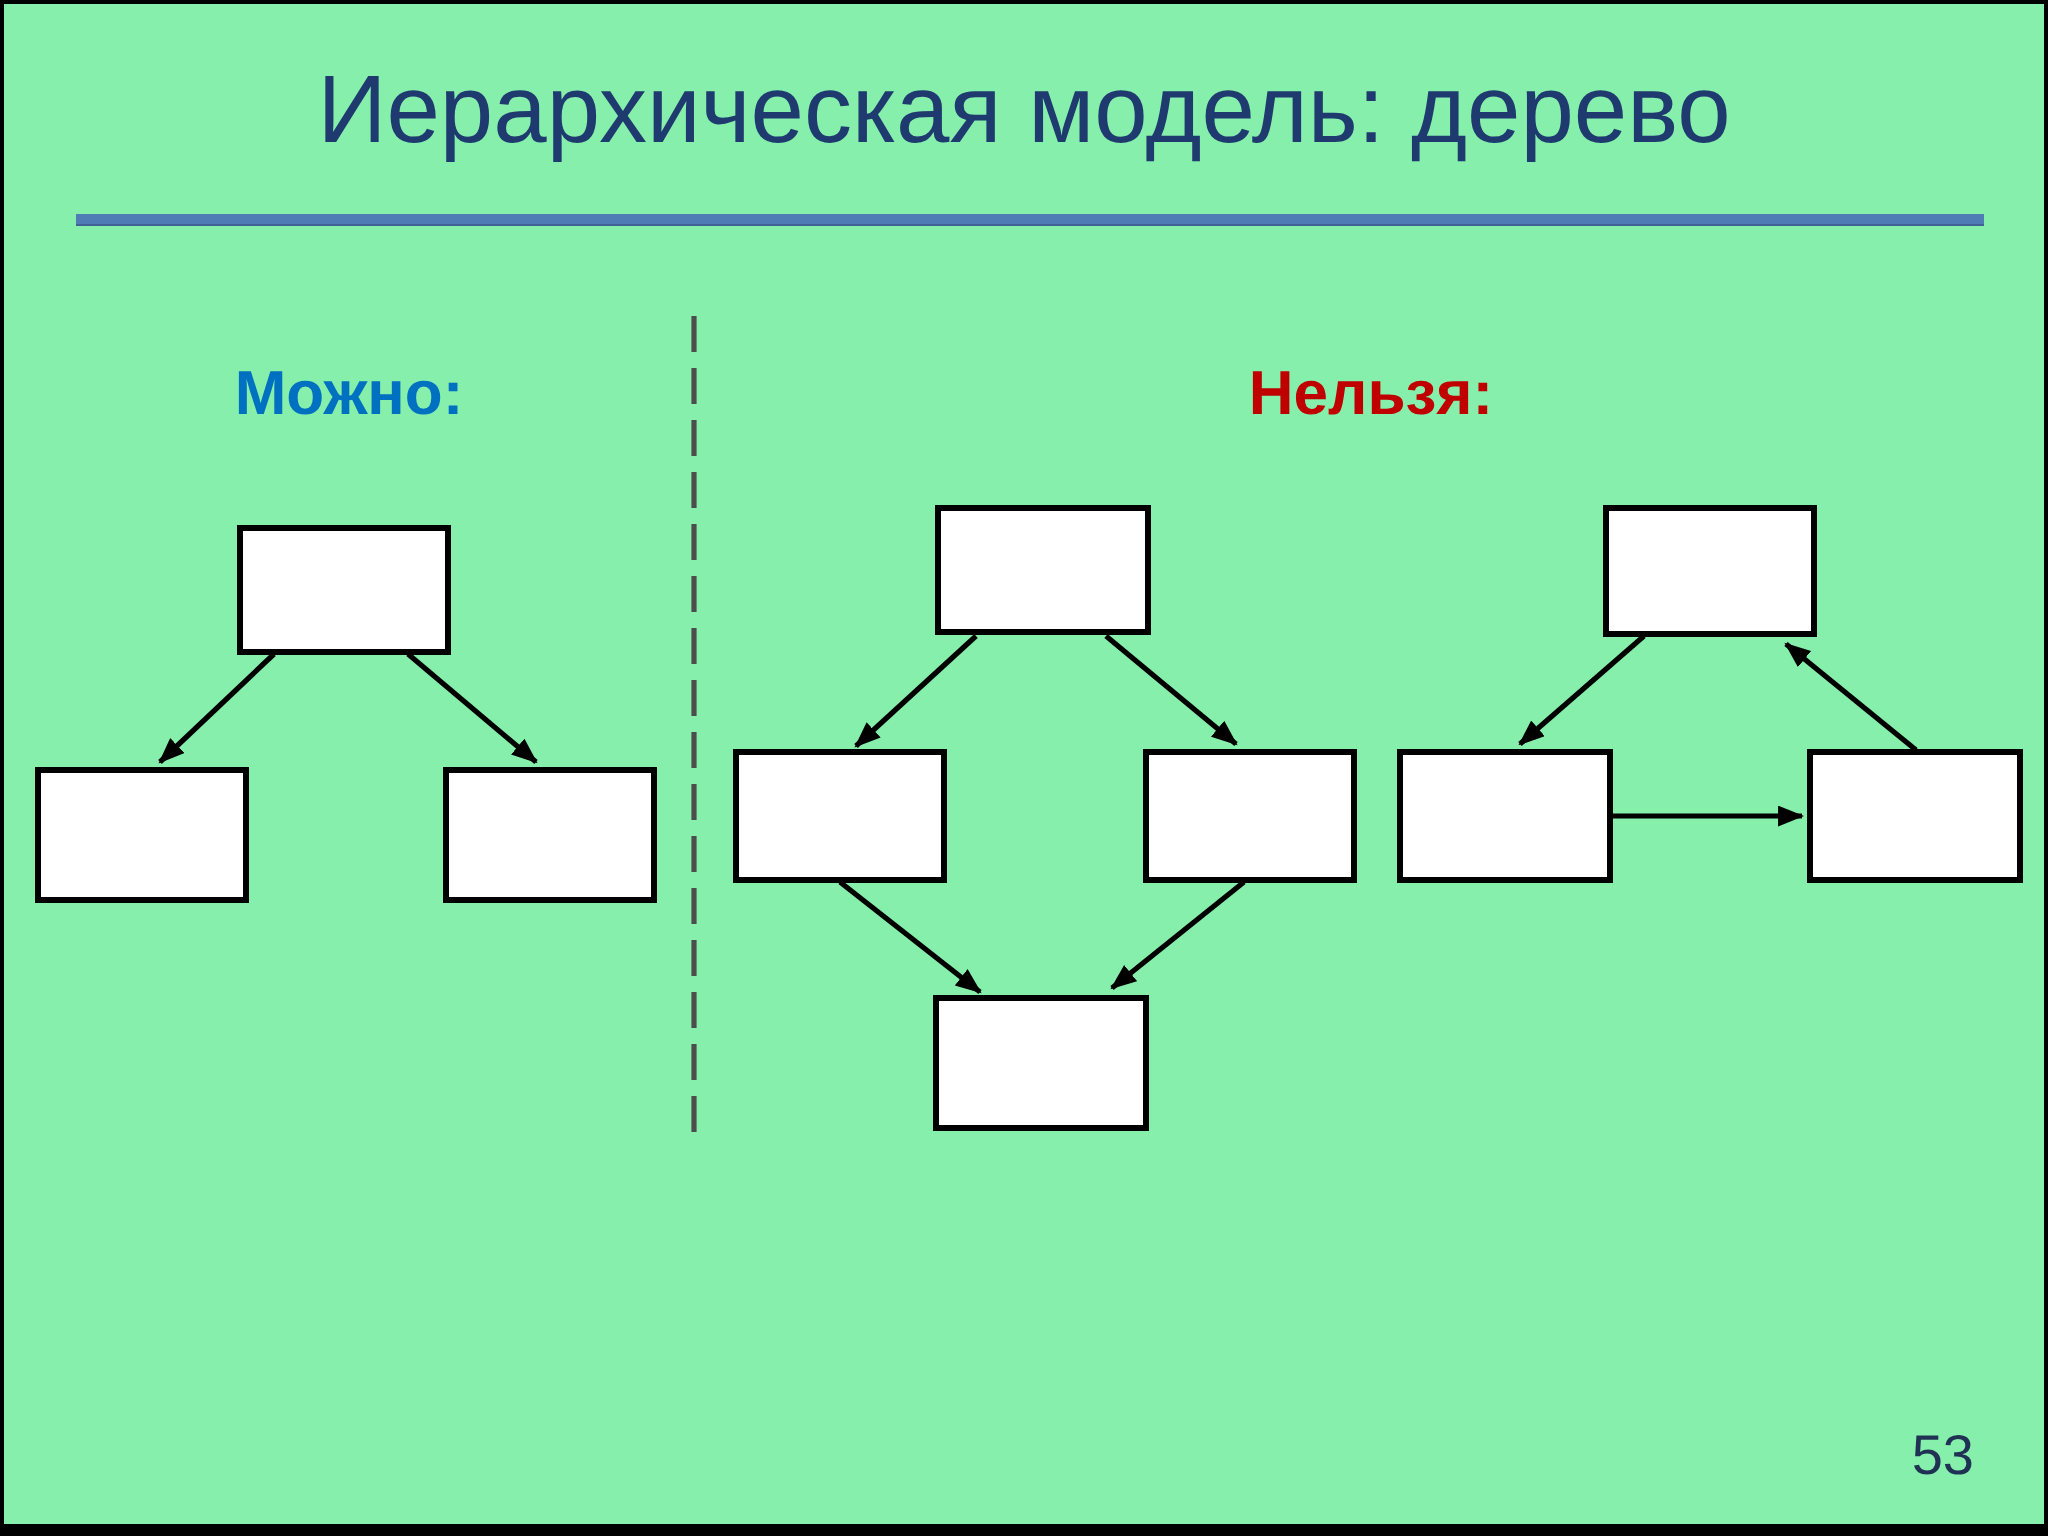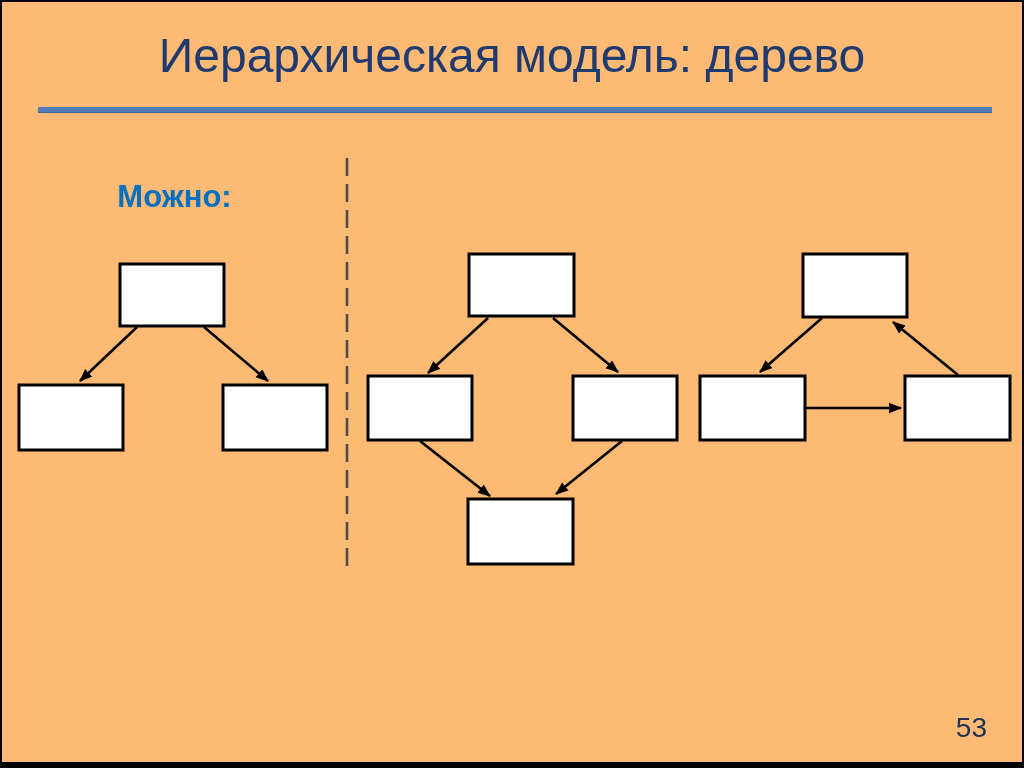--- a/index.html
+++ b/index.html
@@ -16,21 +16,21 @@
   html,body{width:1024px;height:768px;}
   body{
     background:#000;
     font-family:"Liberation Sans", sans-serif;
     position:relative;
     overflow:hidden;
   }
   .slide{
     position:absolute;
     left:2px; top:2px; right:2px; bottom:6px;
-    background:#fdba74;
+    background:#86efac;
   }
   .page-title{
     position:absolute;
     left:0; top:26px; width:100%;
     text-align:center;
     font-size:48px;
     font-weight:400;
     color:var(--title-color);
     letter-spacing:0px;
     white-space:nowrap;
@@ -72,20 +72,21 @@
 <body>
 
 <div class="slide">
 
   <div class="page-title">Иерархическая модель: дерево</div>
 
   <div class="title-rule"></div>
 
   <div class="section-label allowed">Можно:</div>
 
+  <div class="section-label forbidden">Нельзя:</div>
 
   <svg class="canvas" id="diagrams-canvas" viewBox="0 0 1024 768">
     <defs>
       <marker id="arrow-head" markerWidth="6" markerHeight="5" refX="4.6" refY="2" orient="auto" markerUnits="strokeWidth">
         <path d="M0,0 L5,2 L0,4 Z" fill="#000000"></path>
       </marker>
     </defs>
   <g>
         <rect x="120" y="264" width="104" height="62" class="node"></rect>
         <rect x="19" y="385" width="104" height="65" class="node"></rect>

